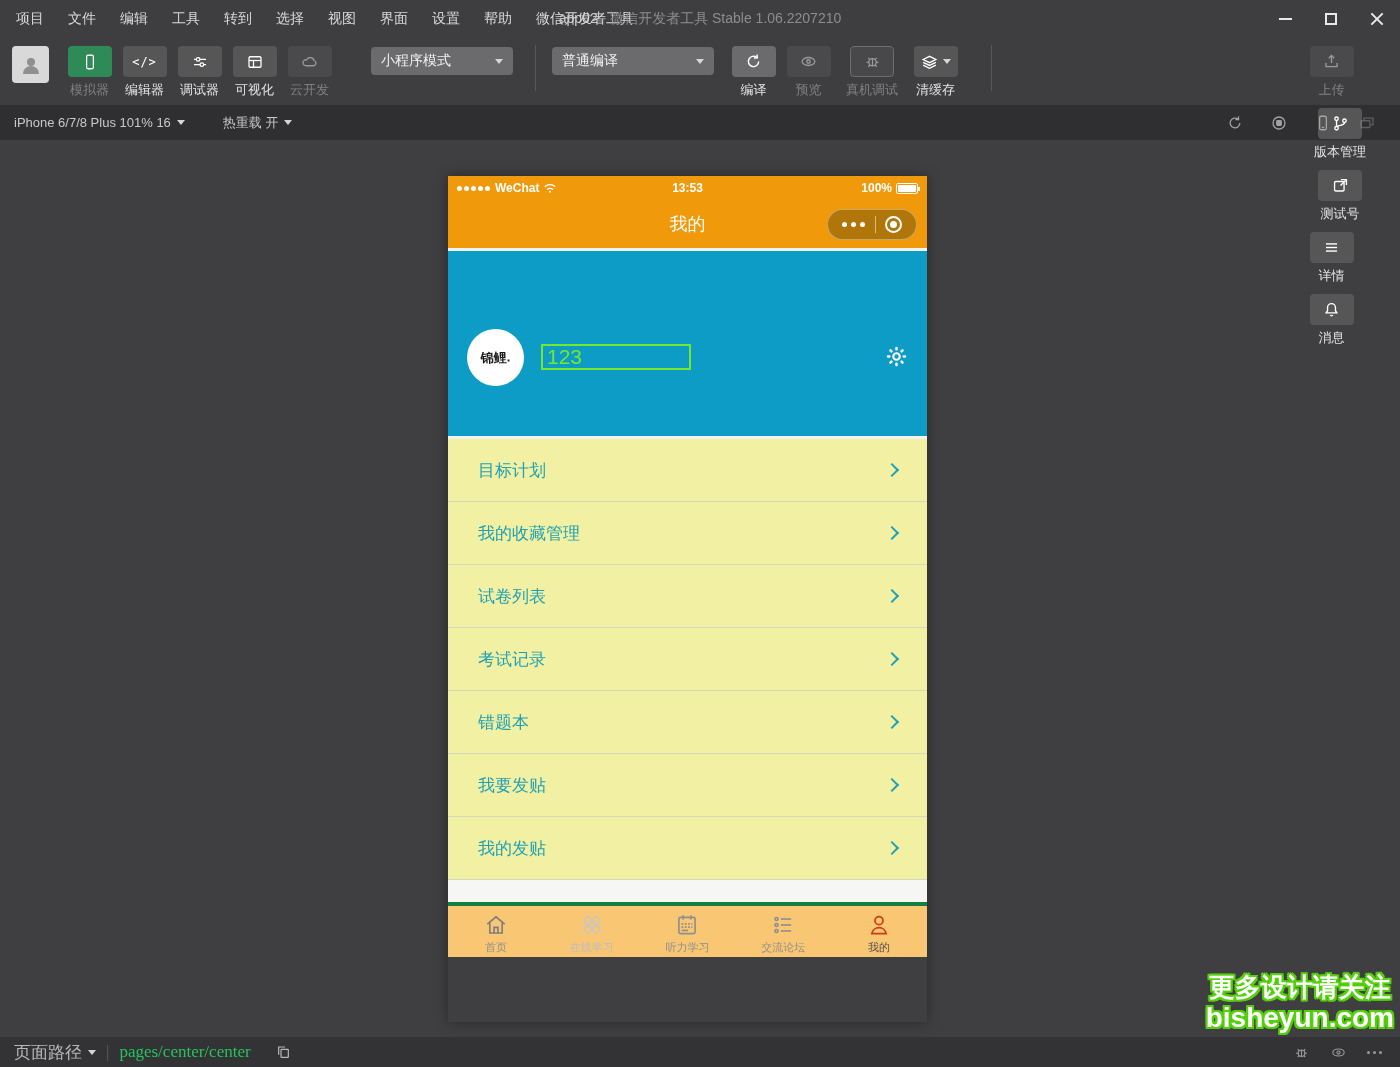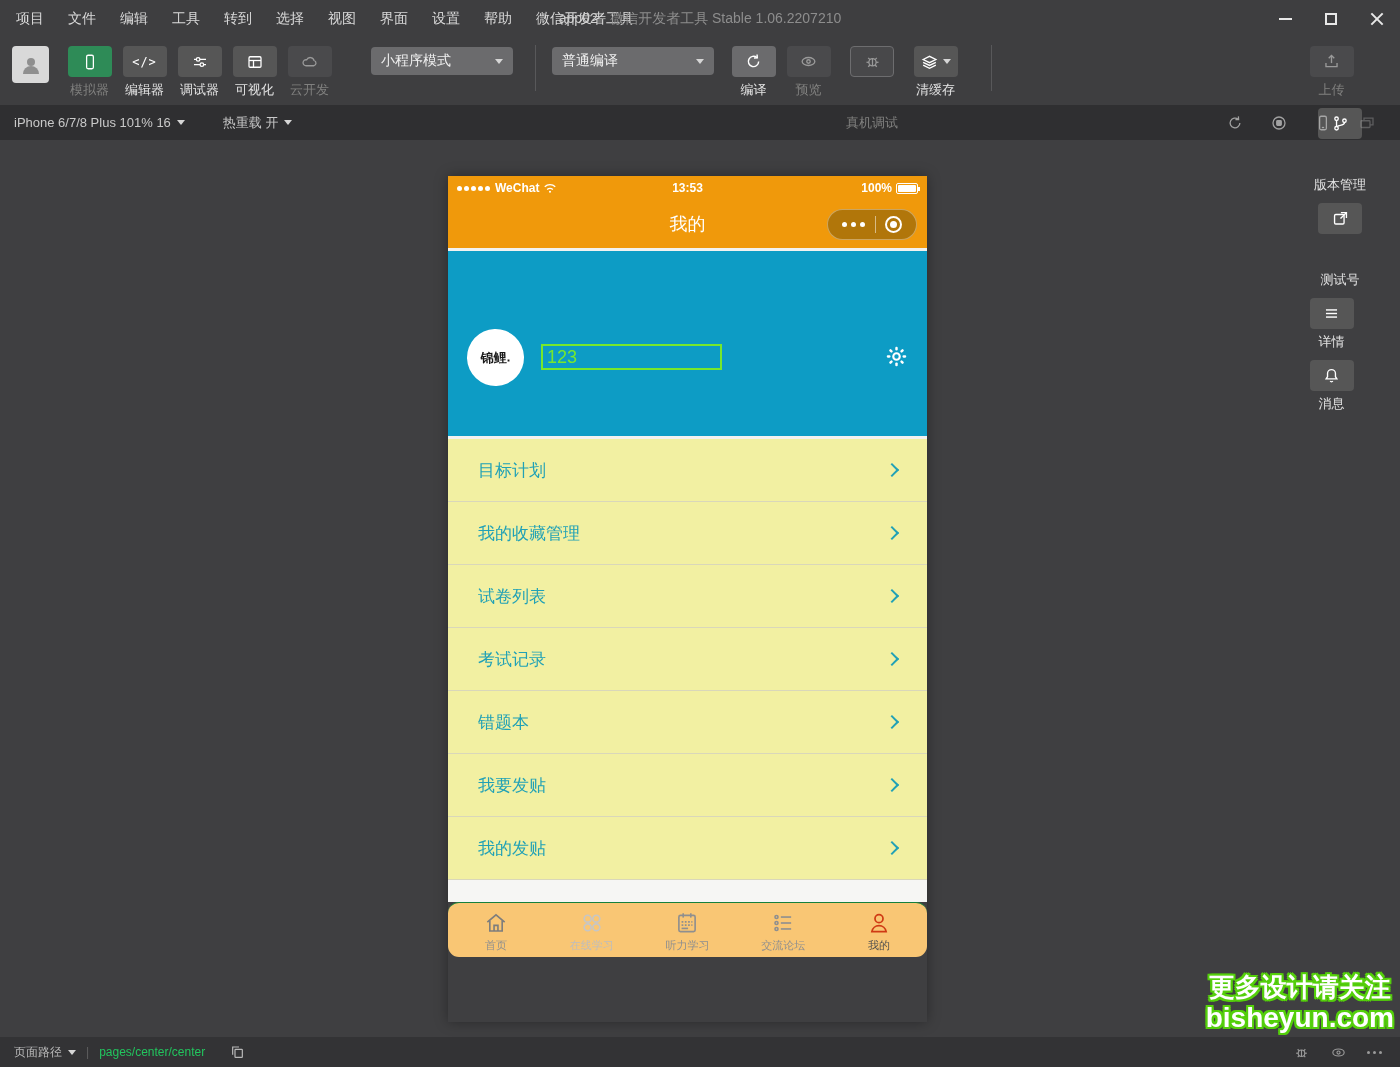--- a/index.html
+++ b/index.html
@@ -32,21 +32,21 @@
   .tlabel { font-size:13px; color:#e3e3e3; margin-top:4px; white-space:nowrap; }
   .tlabel.dim { color:#80807f; }
   .dropdown { height:28px; margin-top:10px; background:#6b6b6d; border-radius:4px; color:#efefef; font-size:14px; display:flex; align-items:center; justify-content:space-between; padding:0 10px; }
   .dd-mode { width:142px; margin-left:34px; }
   .dd-compile { width:162px; }
   .caret { width:0; height:0; border-left:4px solid transparent; border-right:4px solid transparent; border-top:5px solid #d6d6d6; }
   .vsep { width:1px; height:46px; background:#58585a; margin-top:8px; }
   .sep-a { margin-left:22px; margin-right:16px; }
   .sep-b { margin-left:28px; }
   .tb-right { margin-left:auto; display:flex; padding-right:24px;flex-direction:column; }
-  .tgroup.wide { width:72px;gap:33px; }
+  .tgroup.wide { width:72px; }
   .code-glyph { color:#fff; font-size:12px; font-family:"DejaVu Sans Mono",monospace; letter-spacing:1px; }
 
   
   .devicebar { height:35px; background:#2f2f31; display:flex; align-items:center; color:#c9c9c9; font-size:13px; padding:0 14px; }
   .db-item { display:flex; align-items:center; gap:6px; margin-right:38px; cursor:default; }
   .db-icons { margin-left:auto; display:flex; align-items:center; gap:26px; padding-right:10px; }
   .db-ic { opacity:.85; display:flex; }
   .db-ic.dim { opacity:.35; }
 
   
@@ -63,34 +63,34 @@
   .navbar { position:relative; height:48px; background:#f0990b; display:flex; align-items:center; justify-content:center; color:#fff; font-size:18px; }
   .capsule { position:absolute; right:10px; top:9px; width:90px; height:31px; border-radius:16px; background:#b1760a; border:1px solid rgba(255,255,255,.35); display:flex; align-items:center; }
   .cap-dots { display:flex; gap:4px; margin-left:14px; }
   .cap-dots i { width:5px; height:5px; border-radius:50%; background:#fff; }
   .cap-div { width:1px; height:17px; background:rgba(255,255,255,.5); margin:0 9px 0 10px; }
   .cap-rec { width:17px; height:17px; border:2px solid #fff; border-radius:50%; display:flex; align-items:center; justify-content:center; }
   .cap-rec i { width:7px; height:7px; border-radius:50%; background:#fff; }
   .gapline { height:3px; background:#f2f2f0; }
   .profile { height:185px; background:#0d9cc5; position:relative; }
   .p-avatar { position:absolute; left:19px; top:78px; width:57px; height:57px; border-radius:50%; background:#fff; display:flex; align-items:center; justify-content:center; color:#1a1a1a; font-size:13px; font-weight:bold; transform:rotate(-2deg); }
-  .p-input { position:absolute; left:93px; top:93px; width:181px; height:26px; background:transparent; border:2px solid #76e82c; color:#76e82c; font-size:18px; padding:0 4px; outline:none; font-family:inherit; }
+  .p-input { position:absolute; left:93px; top:93px; width:150px; height:26px; background:transparent; border:2px solid #76e82c; color:#76e82c; font-size:21px; padding:0 4px; outline:none; font-family:inherit; }
   .p-gear { position:absolute; right:19px; top:94px; display:flex; }
   .menu-list { background:#f2f0a2; }
   .mrow { height:63px; display:flex; align-items:center; justify-content:space-between; padding:0 28px 0 30px; border-bottom:1px solid #d9d7ba; color:#21a1b6; font-size:17px; background:#f2f0a2; cursor:default; }
   .chev { width:10px; height:10px; border-top:2px solid #21a1b6; border-right:2px solid #21a1b6; transform:rotate(45deg); margin-right:2px; }
   .white-strip { height:22px; background:#f6f6f4; }
-  .tabbar { height:55px; background:#f9c674; display:flex; border-top:1px solid #15803d;border-radius:11px; }
+  .tabbar { height:55px; background:#f9c674; display:flex; border-top:4px solid #15803d; }
   .tab { flex:1; display:flex; flex-direction:column; align-items:center; justify-content:center; gap:2px; padding-top:3px; }
   .tab-label { font-size:11px; color:#8f8f8f; }
   .tab.light .tab-label { color:#bdbdbd; }
   .tab.active .tab-label { color:#4f4f4f; }
 
   
-  .footer { position:absolute; left:0; bottom:0; width:100%; height:30px; background:#333335; display:flex; align-items:center; color:#b8b8b8; font-size:12px; padding:0 14px; }
+  .footer { position:absolute; left:0; bottom:0; width:100%; height:30px; background:#333335; display:flex; align-items:center; color:#b8b8b8; font-size:17px; padding:0 14px;font-family:Liberation Serif, serif; }
   .f-sep { color:#5f5f5f; margin:0 10px; }
   .f-path { color:#22c55e; margin-right:24px; }
   .f-right { margin-left:auto; display:flex; align-items:center; gap:20px; padding-right:4px; }
   .f-dots { display:flex; gap:3px; }
   .f-dots i { width:3px; height:3px; border-radius:50%; background:#9a9a9a; }
 
   
   .watermark { position:absolute; right:6px; bottom:34px; text-align:center; font-weight:800; color:#ffffff; line-height:1.12; white-space:nowrap;
     text-shadow:-2px -2px 0 #54cf0b, 2px -2px 0 #54cf0b, -2px 2px 0 #54cf0b, 2px 2px 0 #54cf0b, 0 -2px 0 #54cf0b, 0 2px 0 #54cf0b, -2px 0 0 #54cf0b, 2px 0 0 #54cf0b; }
   .watermark .w1 { font-size:26px; }

